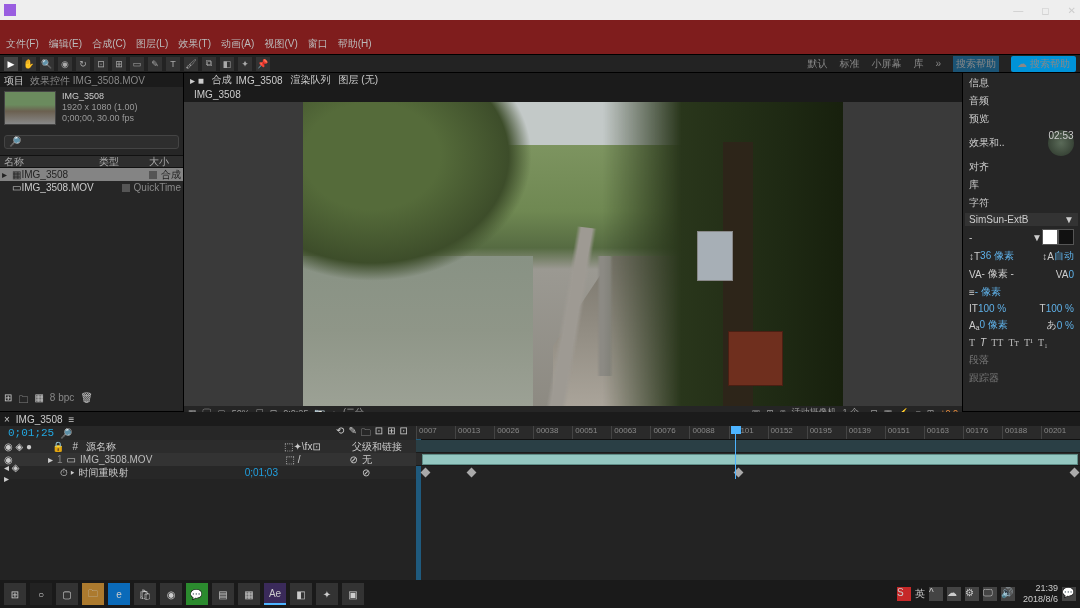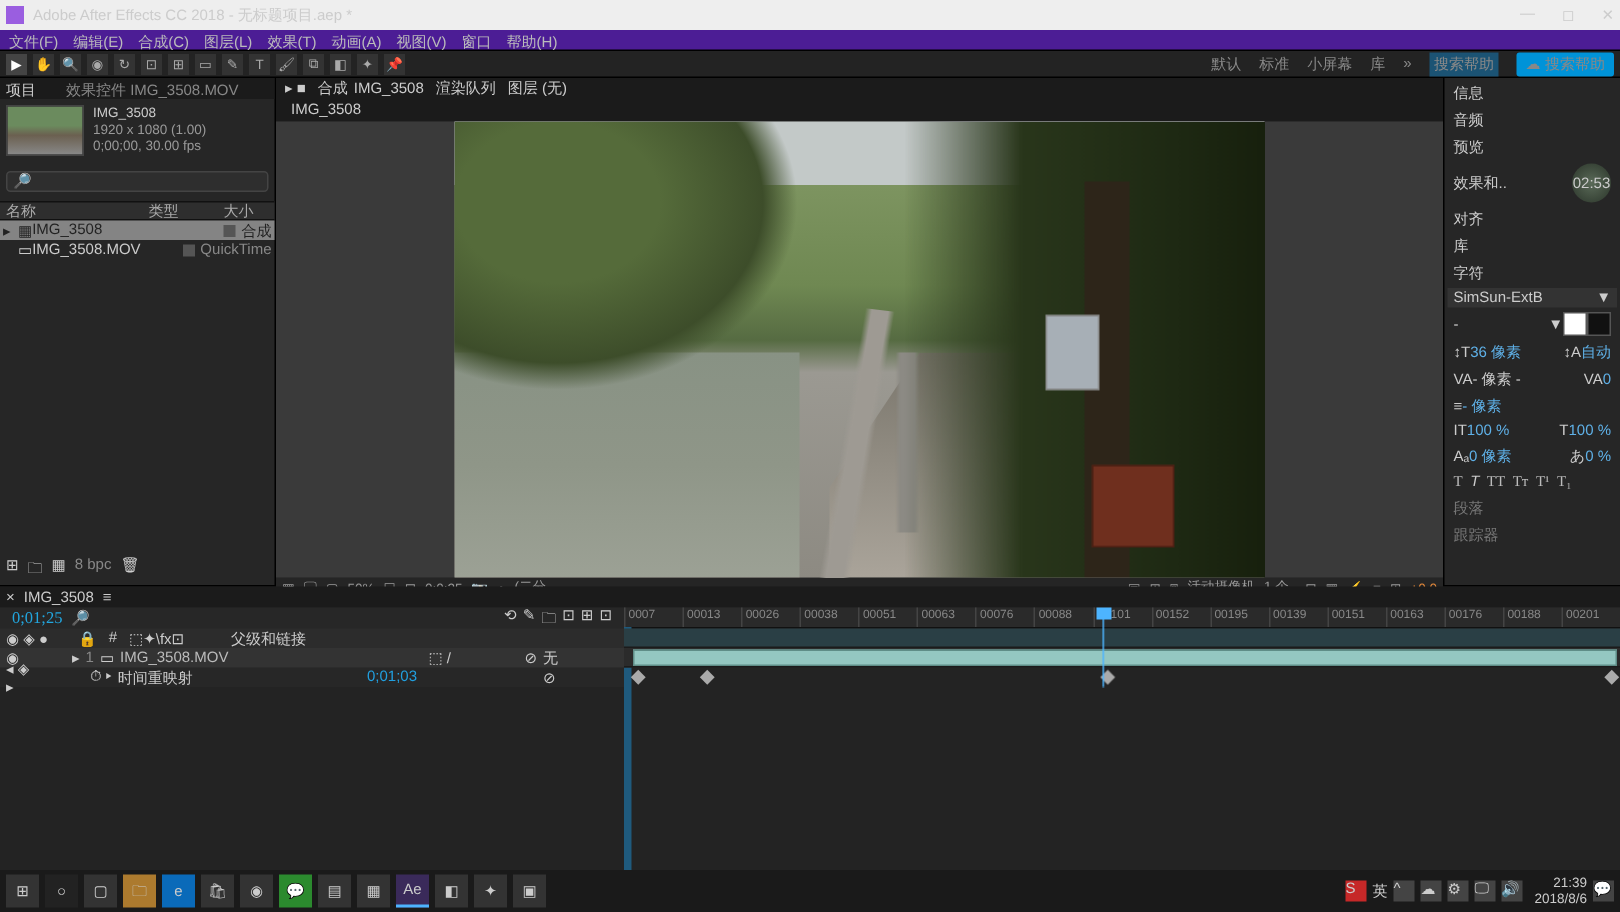--- a/index.html
+++ b/index.html
@@ -1,31 +1,31 @@
 <!DOCTYPE html>
 <html><head>
 <meta charset="utf-8">
 <style>
 *{margin:0;padding:0;box-sizing:border-box;font-family:"Microsoft YaHei",Arial,sans-serif;font-size:10px;color:#ccc;user-select:none}
 body{background:#1e1e1e;width:1080px;height:608px;overflow:hidden;position:relative}
 .titlebar{height:20px;background:#eeeeee;display:flex;align-items:center;padding:0 4px;color:#222}
 .titlebar .ae-icon{width:12px;height:12px;background:#9a5ee0;margin-right:6px}
 .titlebar .winbtns{margin-left:auto;display:flex;gap:18px;color:#555}
-.menubar{height:14px;background:#4c1d95;border-bottom:1px solid #000;display:flex;gap:10px;padding:1px 6px}
+.menubar{height:14px;background:#7f1d1d;border-bottom:1px solid #000;display:flex;gap:10px;padding:17px 6px}
 .menubar span{color:#bbb}
 .toolbar{height:18px;background:#232323;border-bottom:1px solid #000;display:flex;align-items:center;padding:0 4px;gap:4px}
 .tool{width:14px;height:14px;background:#333;display:flex;align-items:center;justify-content:center;color:#aaa;font-size:9px}
 .tool.active{background:#444;color:#fff}
 .toolbar .right{margin-left:auto;display:flex;gap:12px;align-items:center}
 .toolbar .right span{color:#888}
 .search-assist{background:#1b5374;color:#a7d0e6;padding:1px 3px}
 .cloud-btn{background:#0093d8;color:#fff;padding:1px 6px;border-radius:2px;display:flex;align-items:center;gap:3px}
 .main{display:flex;height:338px}
 .left-panel{width:184px;background:#262626;border-right:1px solid #000;display:flex;flex-direction:column}
-.left-tabs{height:14px;display:flex;gap:20px;padding:1px 4px;background:#1b1b1b}
+.left-tabs{height:14px;display:flex;gap:6px;padding:1px 4px;background:#1b1b1b}
 .left-tabs span{color:#888}
 .left-tabs span.active{color:#ccc}
 .proj-preview{display:flex;padding:4px;gap:6px}
 .thumb{width:52px;height:34px;background:linear-gradient(#6b8b5e 40%,#6b6050 60%,#888 100%);border:1px solid #444}
 .proj-info{line-height:11px}
 .proj-info span{color:#999;display:block;font-size:9px}
 .proj-search{margin:6px 4px;height:14px;background:#2e2e2e;border:1px solid #444;border-radius:3px}
 .proj-headers{display:flex;background:#2e2e2e;border-top:1px solid #111;border-bottom:1px solid #111;height:13px;align-items:center}
 .proj-headers span{padding:0 4px;color:#aaa}
 .proj-row{display:flex;height:13px;align-items:center;padding:0 2px}
@@ -46,34 +46,34 @@
 .rail{position:absolute;left:170px;bottom:0;width:200px;height:180px;background:linear-gradient(100deg,transparent 45%,#9e9a93 47%,#9e9a93 52%,transparent 54%);transform:perspective(200px) rotateY(15deg)}
 .path{position:absolute;left:250px;bottom:0;width:200px;height:150px;background:linear-gradient(180deg,#7a766c 0%,#aaa49a 100%);clip-path:polygon(30% 0,70% 0,120% 100%,-20% 100%)}
 .rail-r{position:absolute;right:150px;bottom:30px;width:160px;height:120px;background:linear-gradient(90deg,transparent 40%,#8c8a84 42%,#8c8a84 48%,transparent 50%)}
 .box{position:absolute;right:60px;bottom:20px;width:55px;height:55px;background:#6f2f1e;border:1px solid #4a1f13}
 .case{position:absolute;right:110px;bottom:125px;width:36px;height:50px;background:#a7afb6;border:1px solid #888}
 .viewer-bar{height:16px;display:flex;align-items:center;gap:6px;padding:0 4px;background:#252525}
 .viewer-bar span{color:#999;font-size:9px}
 .viewer-bar .sep{flex:1}
 .right-panel{width:120px;background:#262626;border-left:1px solid #000;display:flex;flex-direction:column;gap:2px;padding:2px}
 .rp-row{display:flex;align-items:center;padding:1px 4px;color:#aaa}
-.rp-circle{width:26px;height:26px;border-radius:50%;background:radial-gradient(#5a6a58,#2a3429);display:flex;align-items:center;justify-content:center;color:#cfe6ff;margin-left:auto}
+.rp-circle{width:26px;height:26px;border-radius:50%;background:radial-gradient(#5a6a58,#2a3429);display:flex;align-items:flex-start;justify-content:center;color:#cfe6ff;margin-left:auto}
 .rp-sel{background:#333;padding:1px 4px;display:flex;align-items:center;justify-content:space-between}
 .swatch{width:16px;height:16px;background:#fff;border:1px solid #555}
 .swatch.dark{background:#111}
 .rp-ctrl{color:#5fb1e8}
 .rp-row.dim span{color:#777}
 .rp-tt{display:flex;gap:5px;padding:2px 4px}
 .rp-tt span{font-family:serif;color:#bbb}
 .timeline{height:218px;background:#232323;display:flex;flex-direction:column;border-top:1px solid #000}
 .tl-tabs{height:14px;background:#1b1b1b;display:flex;align-items:center;gap:6px;padding:0 4px}
 .tl-header{display:flex}
 .tl-left{width:416px;background:#272727}
 .tl-time{height:14px;display:flex;align-items:center;padding:0 8px}
-.tl-time .time{color:#22a7e0;font-size:11px;font-family:Liberation Serif, serif}
+.tl-time .time{color:#22a7e0;font-size:11px;font-family:Liberation Mono, monospace}
 .tl-time .icons{margin-left:auto;display:flex;gap:4px}
 .tl-cols{height:13px;display:flex;align-items:center;background:#2c2c2c;gap:8px;padding:0 4px}
 .tl-row{height:13px;display:flex;align-items:center;padding:0 4px;gap:4px}
 .tl-row.layer{background:#333}
 .tl-row .idx{color:#888}
 .tl-row .name{color:#bbb}
 .tl-row .prop{color:#21a0e0}
 .tl-right{flex:1;position:relative}
 .ruler{height:14px;background:#2a2a2a;border-bottom:1px solid #111;display:flex;position:relative}
 .tick{flex:1;border-left:1px solid #444;padding-left:2px;color:#888;font-size:8px}
@@ -90,21 +90,20 @@
 .taskbar .sys{margin-left:auto;display:flex;gap:4px;align-items:center}
 .small{width:14px;height:14px;background:#444}
 .clock{text-align:right;line-height:11px;margin-left:4px}
 .clock span{display:block;font-size:9px}
 </style>
 </head>
 <body>
 
 <div class="titlebar">
   <div class="ae-icon"></div>
-  <span>Adobe After Effects CC 2018 - 无标题项目.aep *</span>
   <div class="winbtns">
     <span>—</span>
     <span>◻</span>
     <span>✕</span>
   </div>
 </div>
 
 <div class="menubar">
   <span>文件(F)</span>
   <span>编辑(E)</span>
@@ -337,20 +336,21 @@
           <span>🗀</span>
           <span>⊡</span>
           <span>⊞</span>
           <span>⊡</span>
         </div>
       </div>
       <div class="tl-cols">
         <span style="width:40px">◉ ◈ ●</span>
         <span>🔒</span>
           <span>#</span>
+        <span style="flex:1">源名称</span>
         <span style="width:60px">⬚✦\fx⊡</span>
         <span style="width:60px">父级和链接</span>
       </div>
       <div class="tl-row layer">
         <span style="width:40px">◉</span>
         <span>▸</span>
           <span class="idx">1</span>
         <span>▭</span>
           <span class="name" style="flex:1">IMG_3508.MOV</span>
         <span style="width:60px">⬚ /</span>

